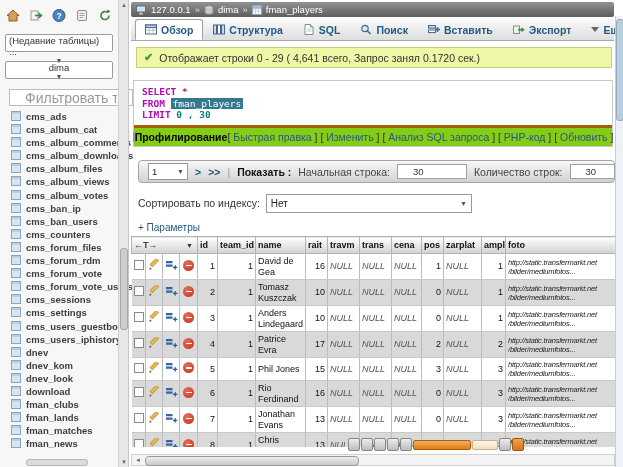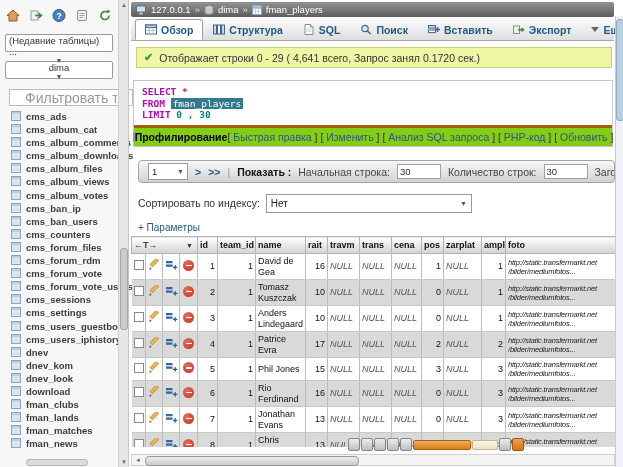--- a/index.html
+++ b/index.html
@@ -54,21 +54,21 @@
   .prof-link{color:#235a81;cursor:pointer;}
   .bracket{color:#333;}
   #pagebar{position:absolute;left:8px;top:160px;right:0;height:23px;background:linear-gradient(#f8f8f8,#d2d2d2);
        border:1px solid #a5a5a5;border-radius:4px;display:flex;align-items:center;gap:7px;padding:0 9px;
        font-size:10.5px;color:#444;white-space:nowrap;box-sizing:border-box;overflow:hidden;}
   .mini-select{width:32px;height:15px;border:1px solid #9a9a9a;background:#fff;display:inline-flex;align-items:center;
        justify-content:space-between;padding:0 3px;font-size:9.5px;color:#222;cursor:pointer;flex:none;}
   .pg-btn{color:#235a81;font-weight:bold;cursor:pointer;}
   .pg-sep{color:#999;}
   .pg-show{font-weight:bold;color:#111;}
-  .pg-input{width:38px;height:13px;border:1px solid #a0a0a0;font-size:9.5px;padding:0 2px;color:#333;background:#fff;
+  .pg-input{width:38px;height:13px;border:1px solid #a0a0a0;font-size:9.5px;padding:0 15px;color:#333;background:#fff;
        font-family:"Liberation Sans",sans-serif;flex:none;}
   #sortrow{position:absolute;left:8px;top:193px;height:20px;display:flex;align-items:center;gap:6px;font-size:10.5px;color:#333;}
   .sort-select{width:196px;height:17px;border:1px solid #999;background:#fff;display:flex;align-items:center;
        justify-content:space-between;padding:0 4px;font-size:10px;color:#222;cursor:pointer;}
   #options{position:absolute;left:8px;top:222px;font-size:10px;color:#235a81;cursor:pointer;}
   
   #results{position:absolute;left:1px;top:236px;width:484px;}
   #results table{border-collapse:collapse;table-layout:fixed;width:484px;font-size:9px;color:#111;}
   #results th{background:linear-gradient(#ffffff,#d2d2d2);border:1px solid #b3b3b3;font-size:9px;padding:1px 2px;
        height:14px;text-align:left;font-weight:bold;}

